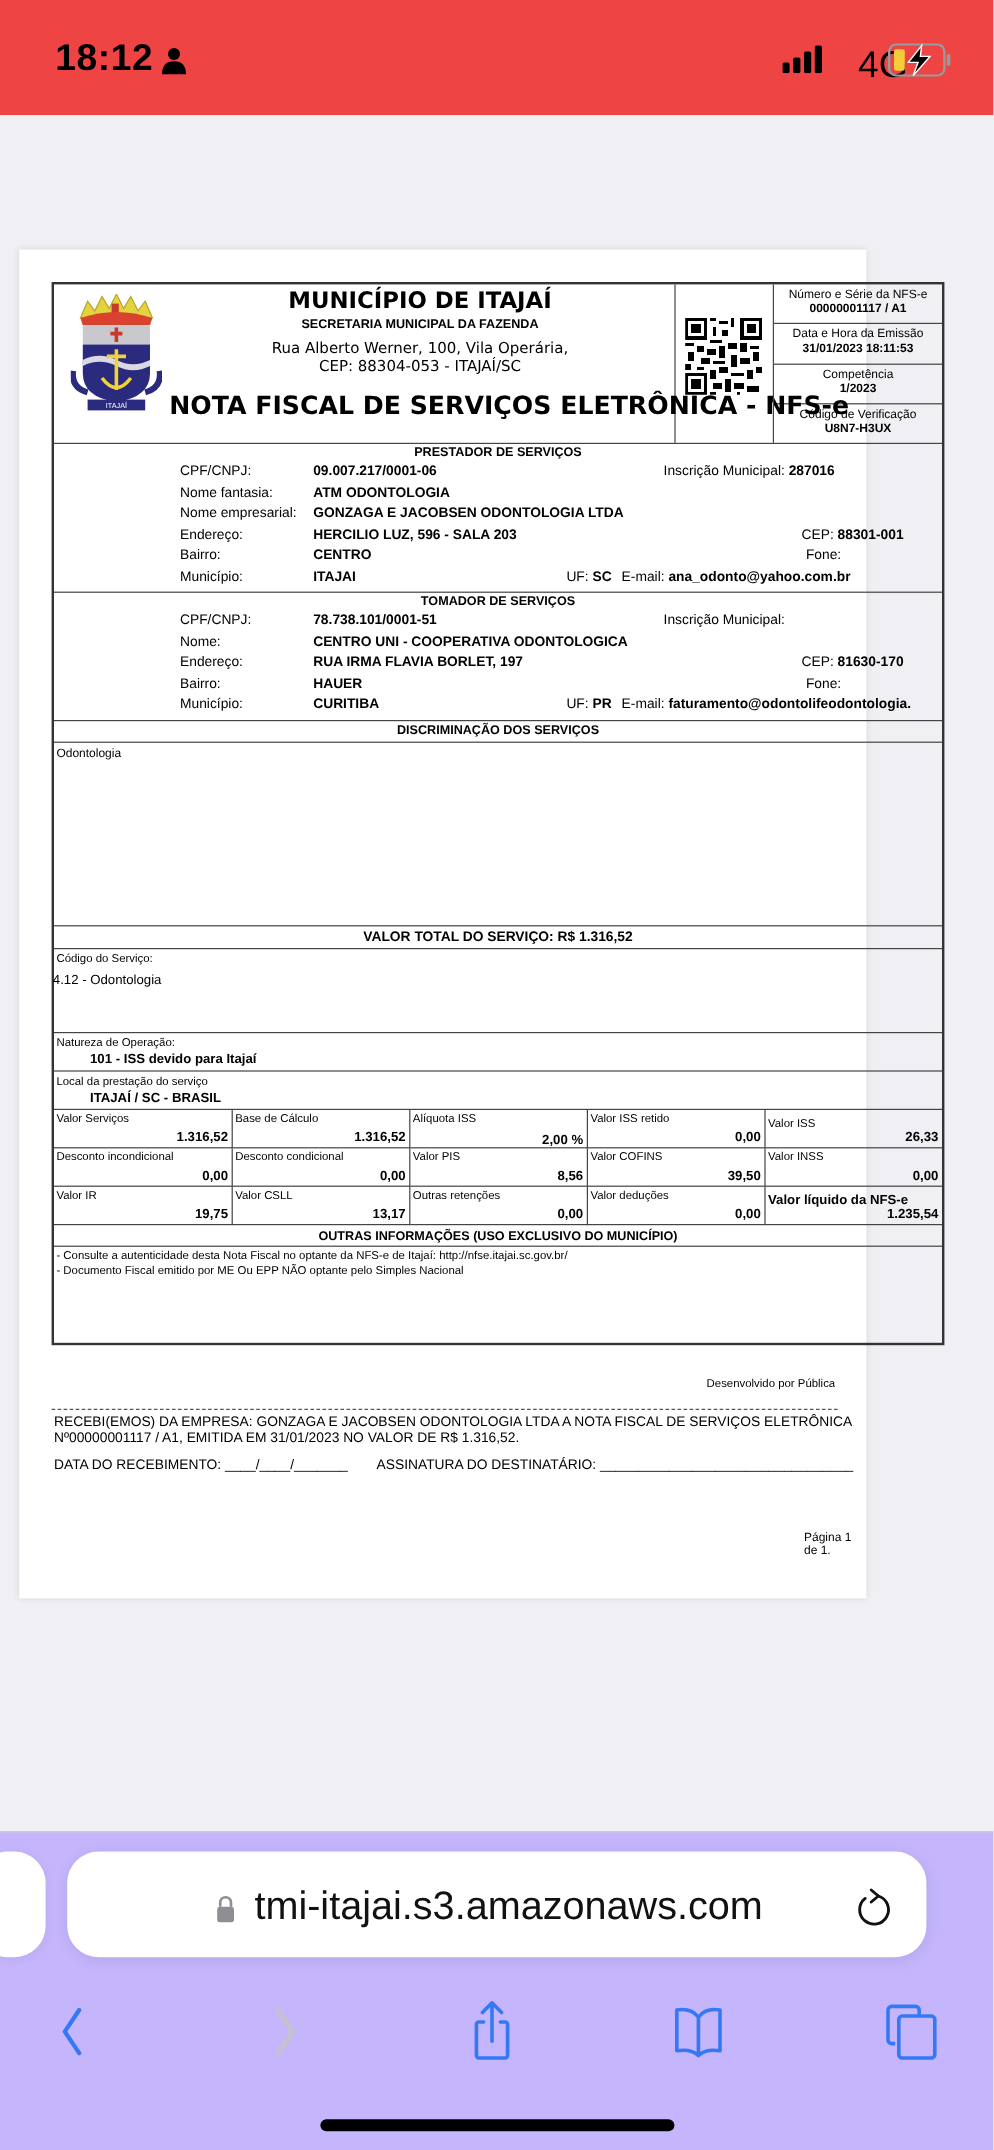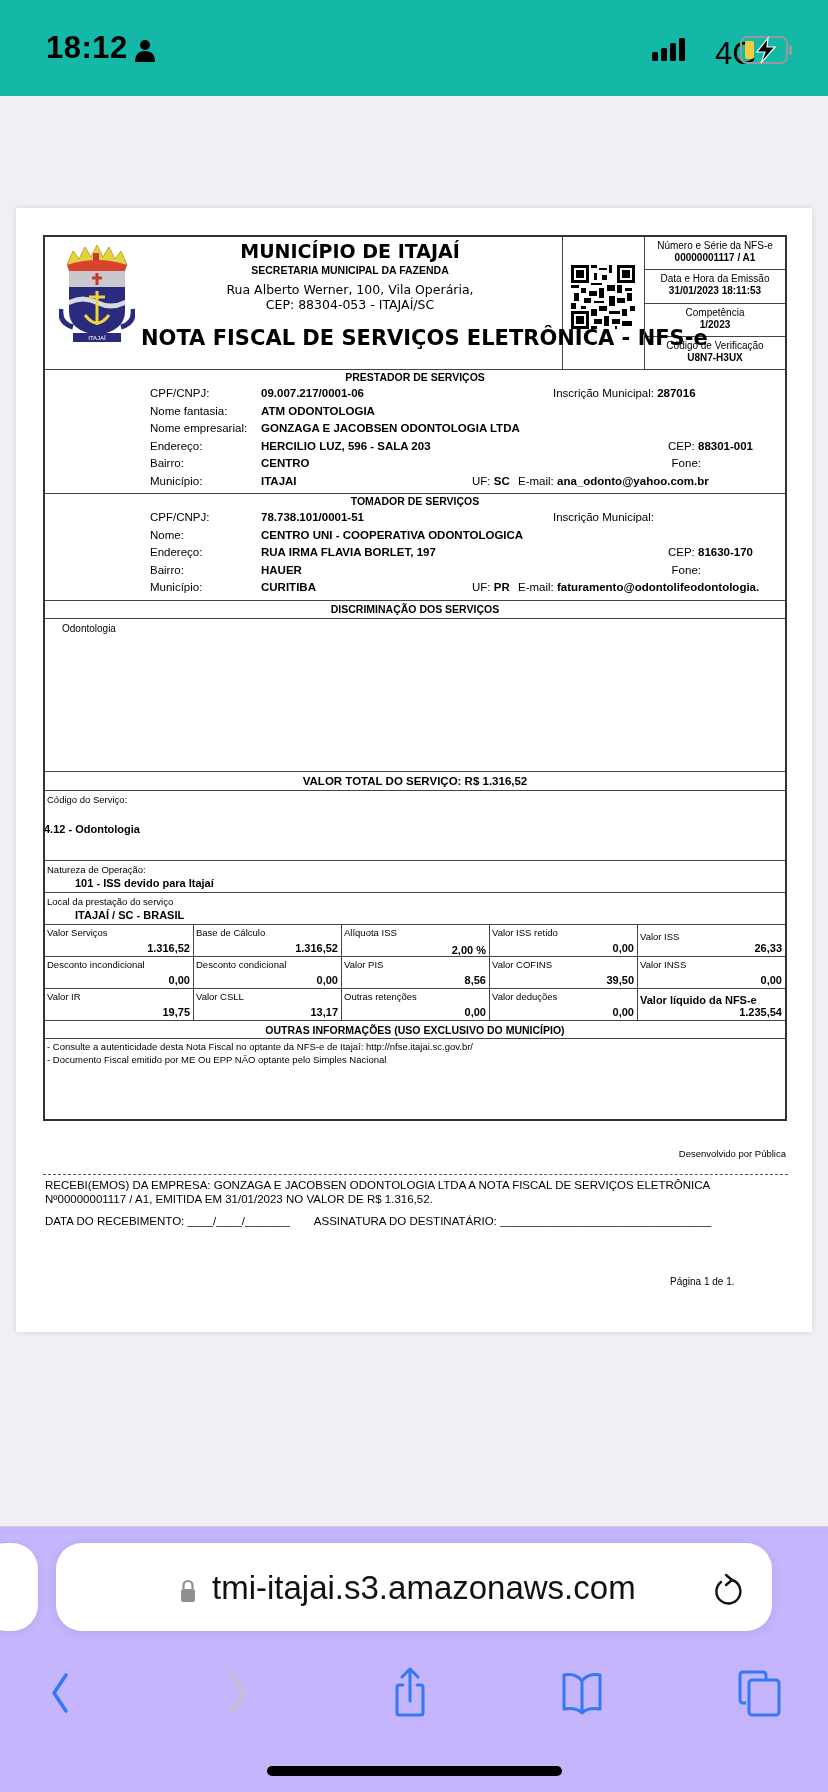--- a/index.html
+++ b/index.html
@@ -1,29 +1,29 @@
 <!DOCTYPE html>
 <html><head>
   <meta charset="utf-8">
   <style>
     * { box-sizing: border-box; margin: 0; padding: 0; }
     html, body { width: 828px; height: 1792px; overflow: hidden; }
     body { background: #f2f2f7; font-family: "Liberation Sans", sans-serif; position: relative; color: #000; }
 
     
-    .statusbar { position: absolute; left: 0; top: 0; width: 828px; height: 96px; background: #14b8a6; }
+    .statusbar { position: absolute; left: 0; top: 0; width: 828px; height: 96px; background: #ef4444; }
     .sb-time { position: absolute; left: 46px; top: 30px; font-size: 31px; font-weight: 600; letter-spacing: 0.5px; font-family: "Liberation Sans", sans-serif; }
     .sb-person { position: absolute; left: 133px; top: 38px; width: 24px; height: 24px; }
     .sb-signal { position: absolute; left: 652px; top: 37px; width: 40px; height: 24px; }
     .sb-net { position: absolute; left: 698px; top: 36px; font-size: 31px; font-weight: 500; margin-left: 17px; }
     .sb-battery { position: absolute; left: 740px; top: 36px; width: 54px; height: 28px; }
 
     
     .viewport { position: absolute; left: 0; top: 96px; width: 828px; height: 1430px; background: #efeff4; }
-    .page-card { position: absolute; left: 16px; top: 112px; width: 796px; height: 1124px; background: #fff; box-shadow: 0 0 6px rgba(0,0,0,0.12); }
+    .page-card { position: absolute; left: 16px; top: 112px; width: 706px; height: 1124px; background: #fff; box-shadow: 0 0 6px rgba(0,0,0,0.12); }
 
     .doc { position: absolute; left: 27px; top: 27px; width: 744px; border: 2px solid #333; font-size: 11px; }
     .row { border-bottom: 1.5px solid #444; position: relative; }
     .row:last-child { border-bottom: none; }
 
     
     .hdr { height: 133px; display: flex; }
     .hdr-left { width: 518px; position: relative; border-right: 1.5px solid #444; }
     .crest { position: absolute; left: 14px; top: 8px; width: 76px; height: 100px; }
     .hdr-text { position: absolute; left: 100px; top: 0; width: 410px; text-align: center; }
@@ -44,25 +44,25 @@
     .prow { position: relative; height: 17.5px; font-size: 11.5px; line-height: 17.5px; }
     .lbl { position: absolute; left: 105px; }
     .val { position: absolute; left: 216px; font-weight: bold; }
     .right-a { position: absolute; left: 508px; }
     .right-a b { font-weight: bold; }
     .right-b { position: absolute; right: 32px; }
     .uf { position: absolute; left: 427px; }
     .email { position: absolute; left: 473px; white-space: nowrap; }
 
     .disc-title { height: 18px; line-height: 17px; }
-    .disc-body { height: 153px; font-size: 10px; padding: 4px 17px; }
+    .disc-body { height: 153px; font-size: 10px; padding: 4px 2px; }
     .total { height: 19px; text-align: center; font-weight: bold; font-size: 11.5px; line-height: 19px; }
     .cod { height: 70px; }
     .small-lbl { font-size: 9.5px; padding-left: 2px; padding-top: 3px; }
-    .cod-val { font-weight: bold; font-size: 11px; margin-top: 18px; margin-left: -1px; }
+    .cod-val { font-weight: normal; font-size: 11px; margin-top: 6px; margin-left: -1px; }
     .nat { height: 32px; }
     .nat-val { font-weight: bold; font-size: 11px; padding-left: 30px; margin-top: 2px; }
     .local { height: 32px; }
 
     .grid { display: grid; grid-template-columns: 149px 148px 148px 148px 1fr; }
     .gcell { border-right: 1.2px solid #444; border-bottom: 1.2px solid #444; height: 32px; position: relative; font-size: 9.5px; }
     .gcell:nth-child(5n) { border-right: none; }
     .gcell.lastrow { border-bottom: 1.5px solid #444; }
     .gl { position: absolute; left: 2px; top: 2px; }
     .gv { position: absolute; right: 3px; bottom: 2px; font-weight: bold; font-size: 11px; }

